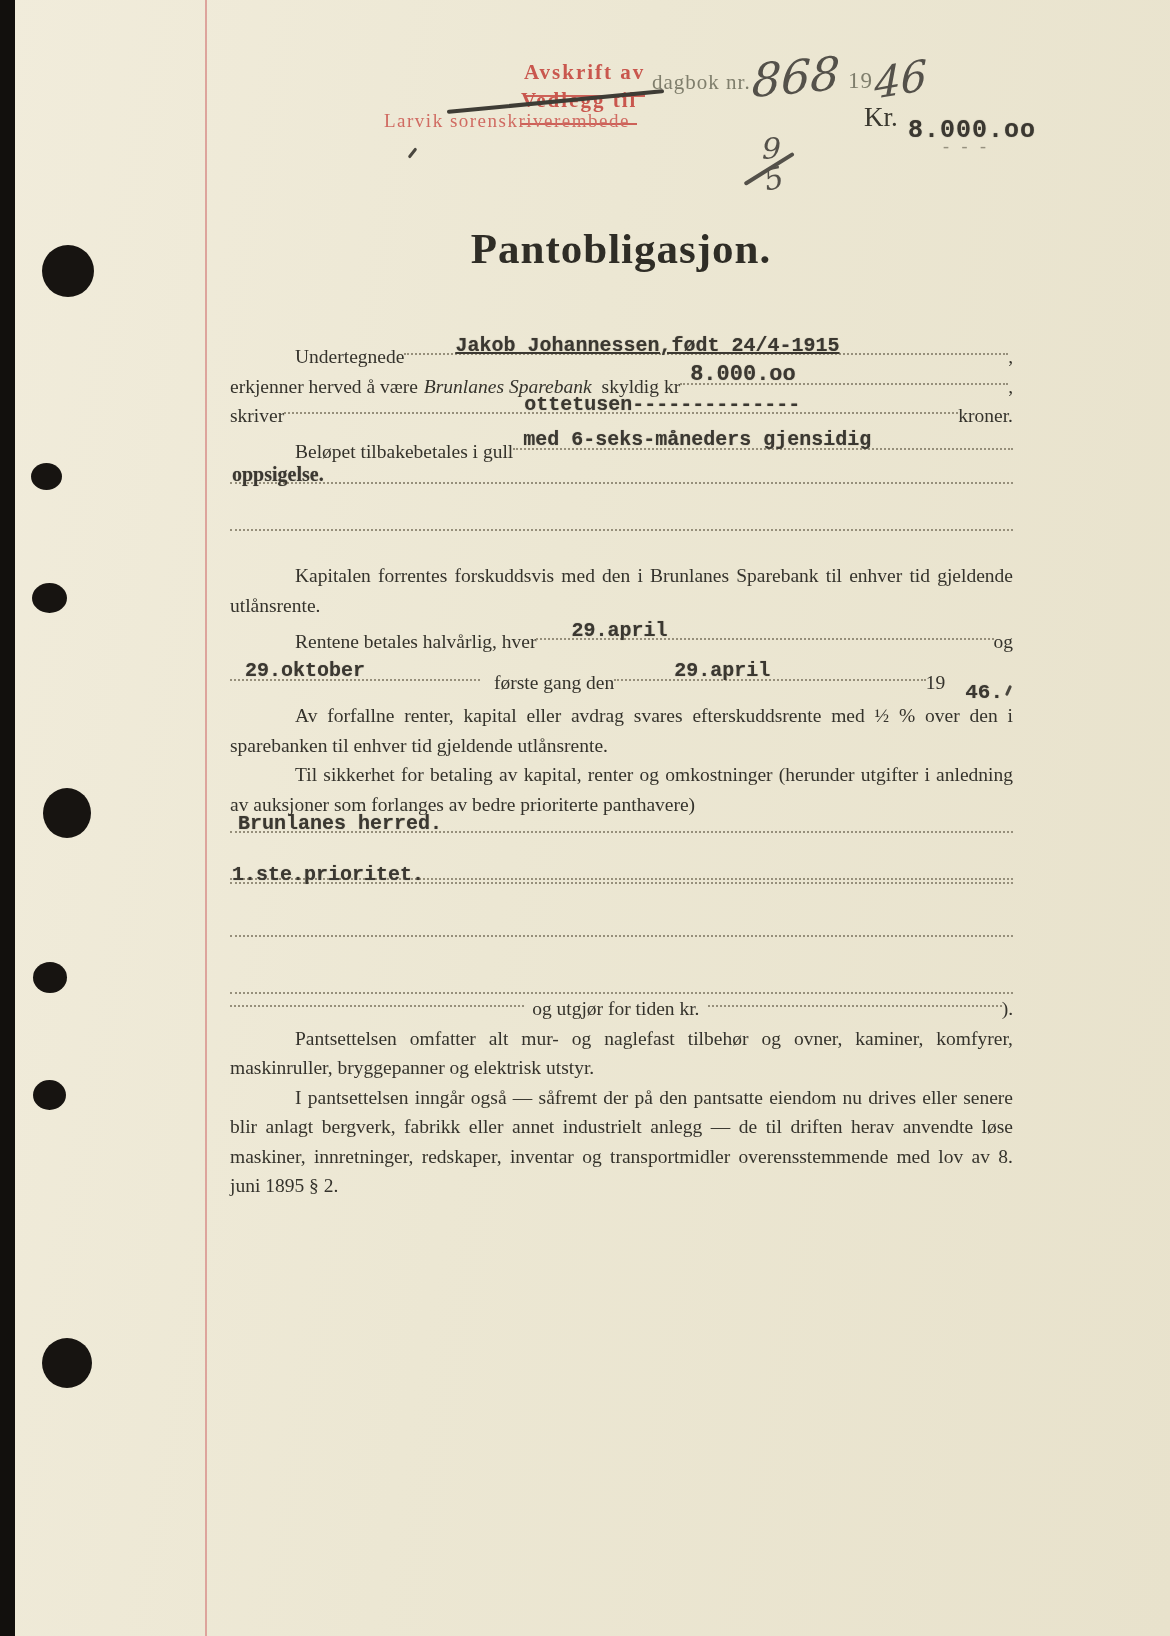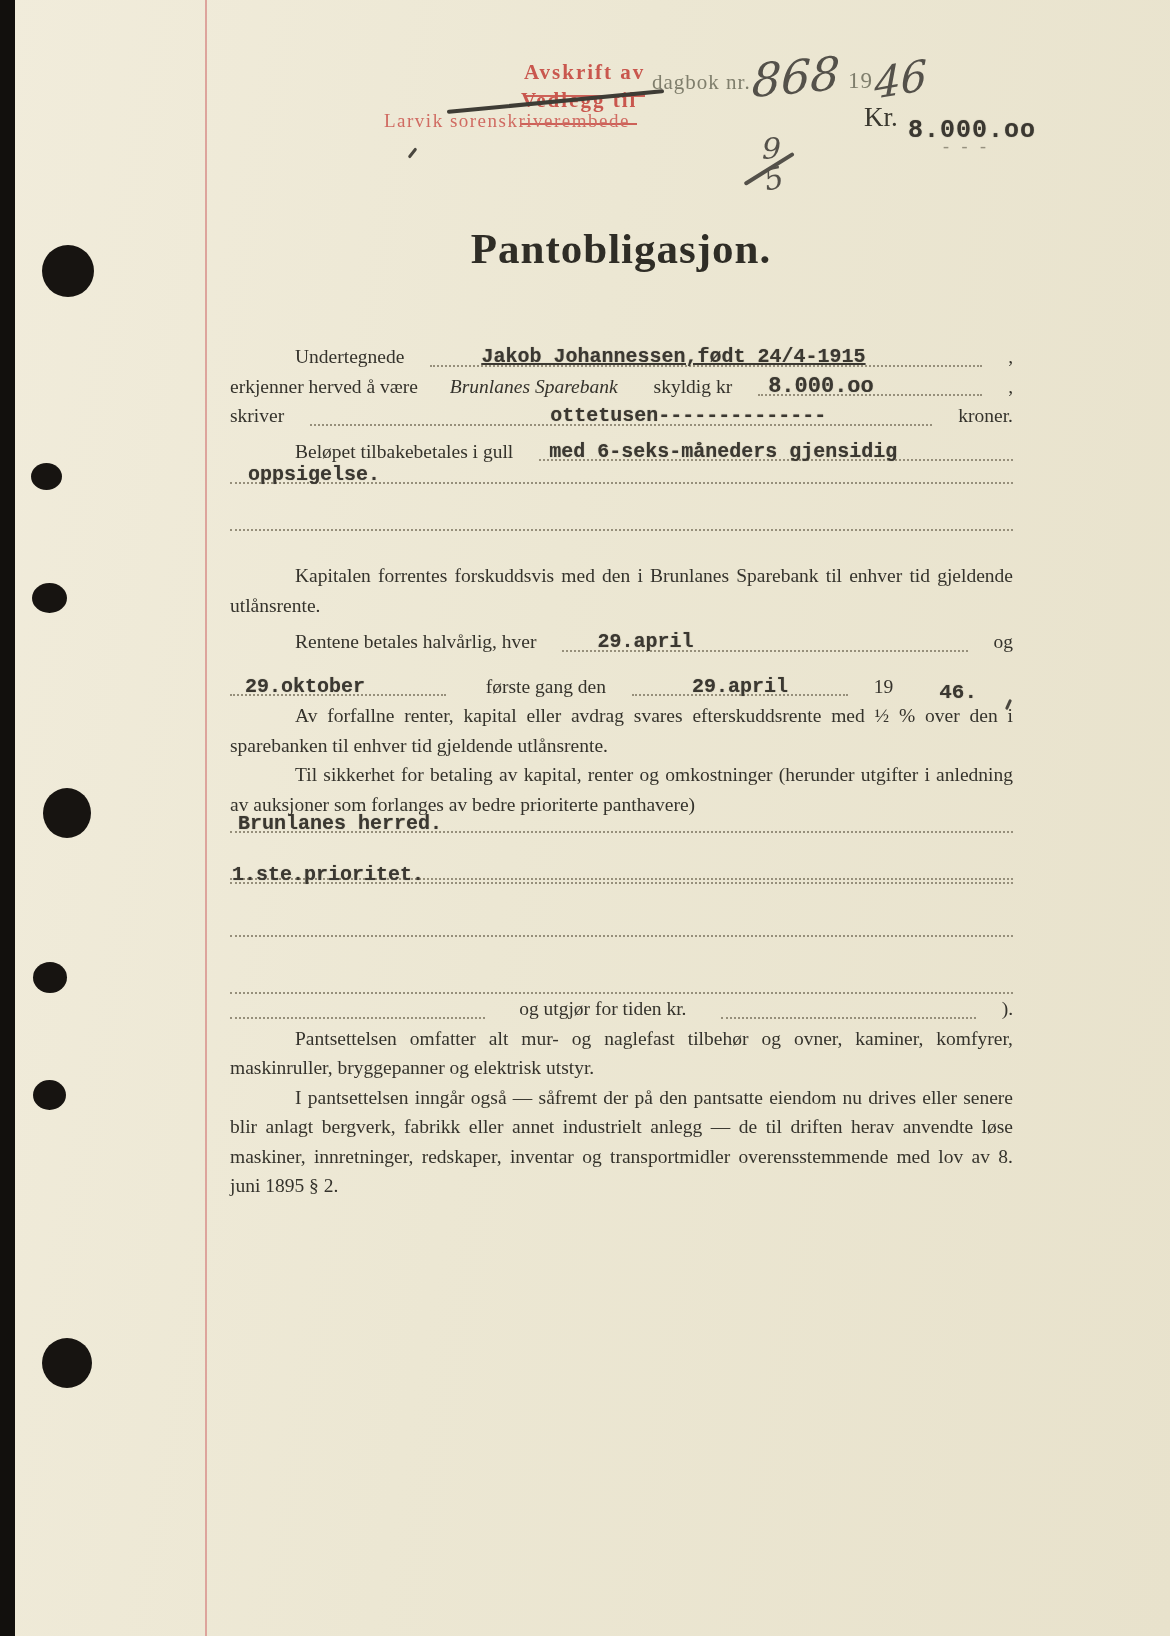--- a/index.html
+++ b/index.html
@@ -31,21 +31,21 @@
   .typed{font-family:"Liberation Mono",monospace;font-weight:bold;color:#3b3831;
          text-shadow:0 0 1px rgba(59,56,49,.55);margin-top:8px;}
   .kramount{position:absolute;left:908px;top:108px;font-size:25px;letter-spacing:1px;}
   .krdash{position:absolute;left:943px;top:136px;font-size:18px;color:#96917f;letter-spacing:4px;}
   
   .doc-title{position:absolute;left:230px;top:224px;width:782px;text-align:center;
              font-size:43px;font-weight:bold;letter-spacing:1px;color:#2f2d26;}
   
   .content{position:absolute;left:230px;top:334px;width:783px;font-size:19.5px;line-height:29.5px;}
   .para{text-align:justify;text-indent:65px;margin:0;}
-  .fline{display:flex;align-items:flex-end;white-space:nowrap;gap:26px;}
+  .fline{display:flex;align-items:center;white-space:nowrap;}
   .ind{padding-left:65px;}
   .fill{flex:1 1 auto;border-bottom:2px dotted #968f7b;margin-bottom:5px;position:relative;min-width:20px;}
   .fill .tv{position:absolute;bottom:-7px;white-space:nowrap;font-size:20px;}
   .dotline{border-bottom:2px dotted #968f7b;height:0;}
   .it{font-style:italic;}
   .yr46{position:relative;top:6px;margin-left:20px;font-size:21px;}
   .handcomma{position:relative;top:8px;margin-left:4px;width:6px;height:10px;}
   .handcomma::after{content:"";position:absolute;left:0;top:0;width:3px;height:11px;
       background:#4a473f;border-radius:2px;transform:rotate(24deg);}
   [data-interactable]{cursor:default;}
@@ -118,21 +118,21 @@
 
     <div class="fline ind" style="margin-top:6px;" data-interactable="false">
       <span data-interactable="false">Beløpet tilbakebetales i gull</span>
       <span class="fill" data-interactable="false">
         <span class="typed tv" style="left:10px;" data-interactable="false">med 6-seks-måneders gjensidig</span>
       </span>
     </div>
 
     <div class="fline" style="margin-top:16px;" data-interactable="false">
       <span class="fill" data-interactable="false">
-        <span class="typed tv" style="left:18px;" data-interactable="false">oppsigelse.</span>
+        <span class="typed tv" style="left:2px;font-family:Liberation Serif, serif;" data-interactable="false">oppsigelse.</span>
       </span>
     </div>
 
     <div class="dotline" style="margin-top:40px;" data-interactable="false"></div>
 
     <p class="para" style="margin-top:30px;" data-interactable="false">Kapitalen forrentes forskuddsvis med den i Brunlanes Sparebank til enhver tid gjeldende utlånsrente.</p>
 
     <div class="fline ind" style="margin-top:7px;" data-interactable="false">
       <span data-interactable="false">Rentene betales halvårlig, hver</span>
       <span class="fill" data-interactable="false">

